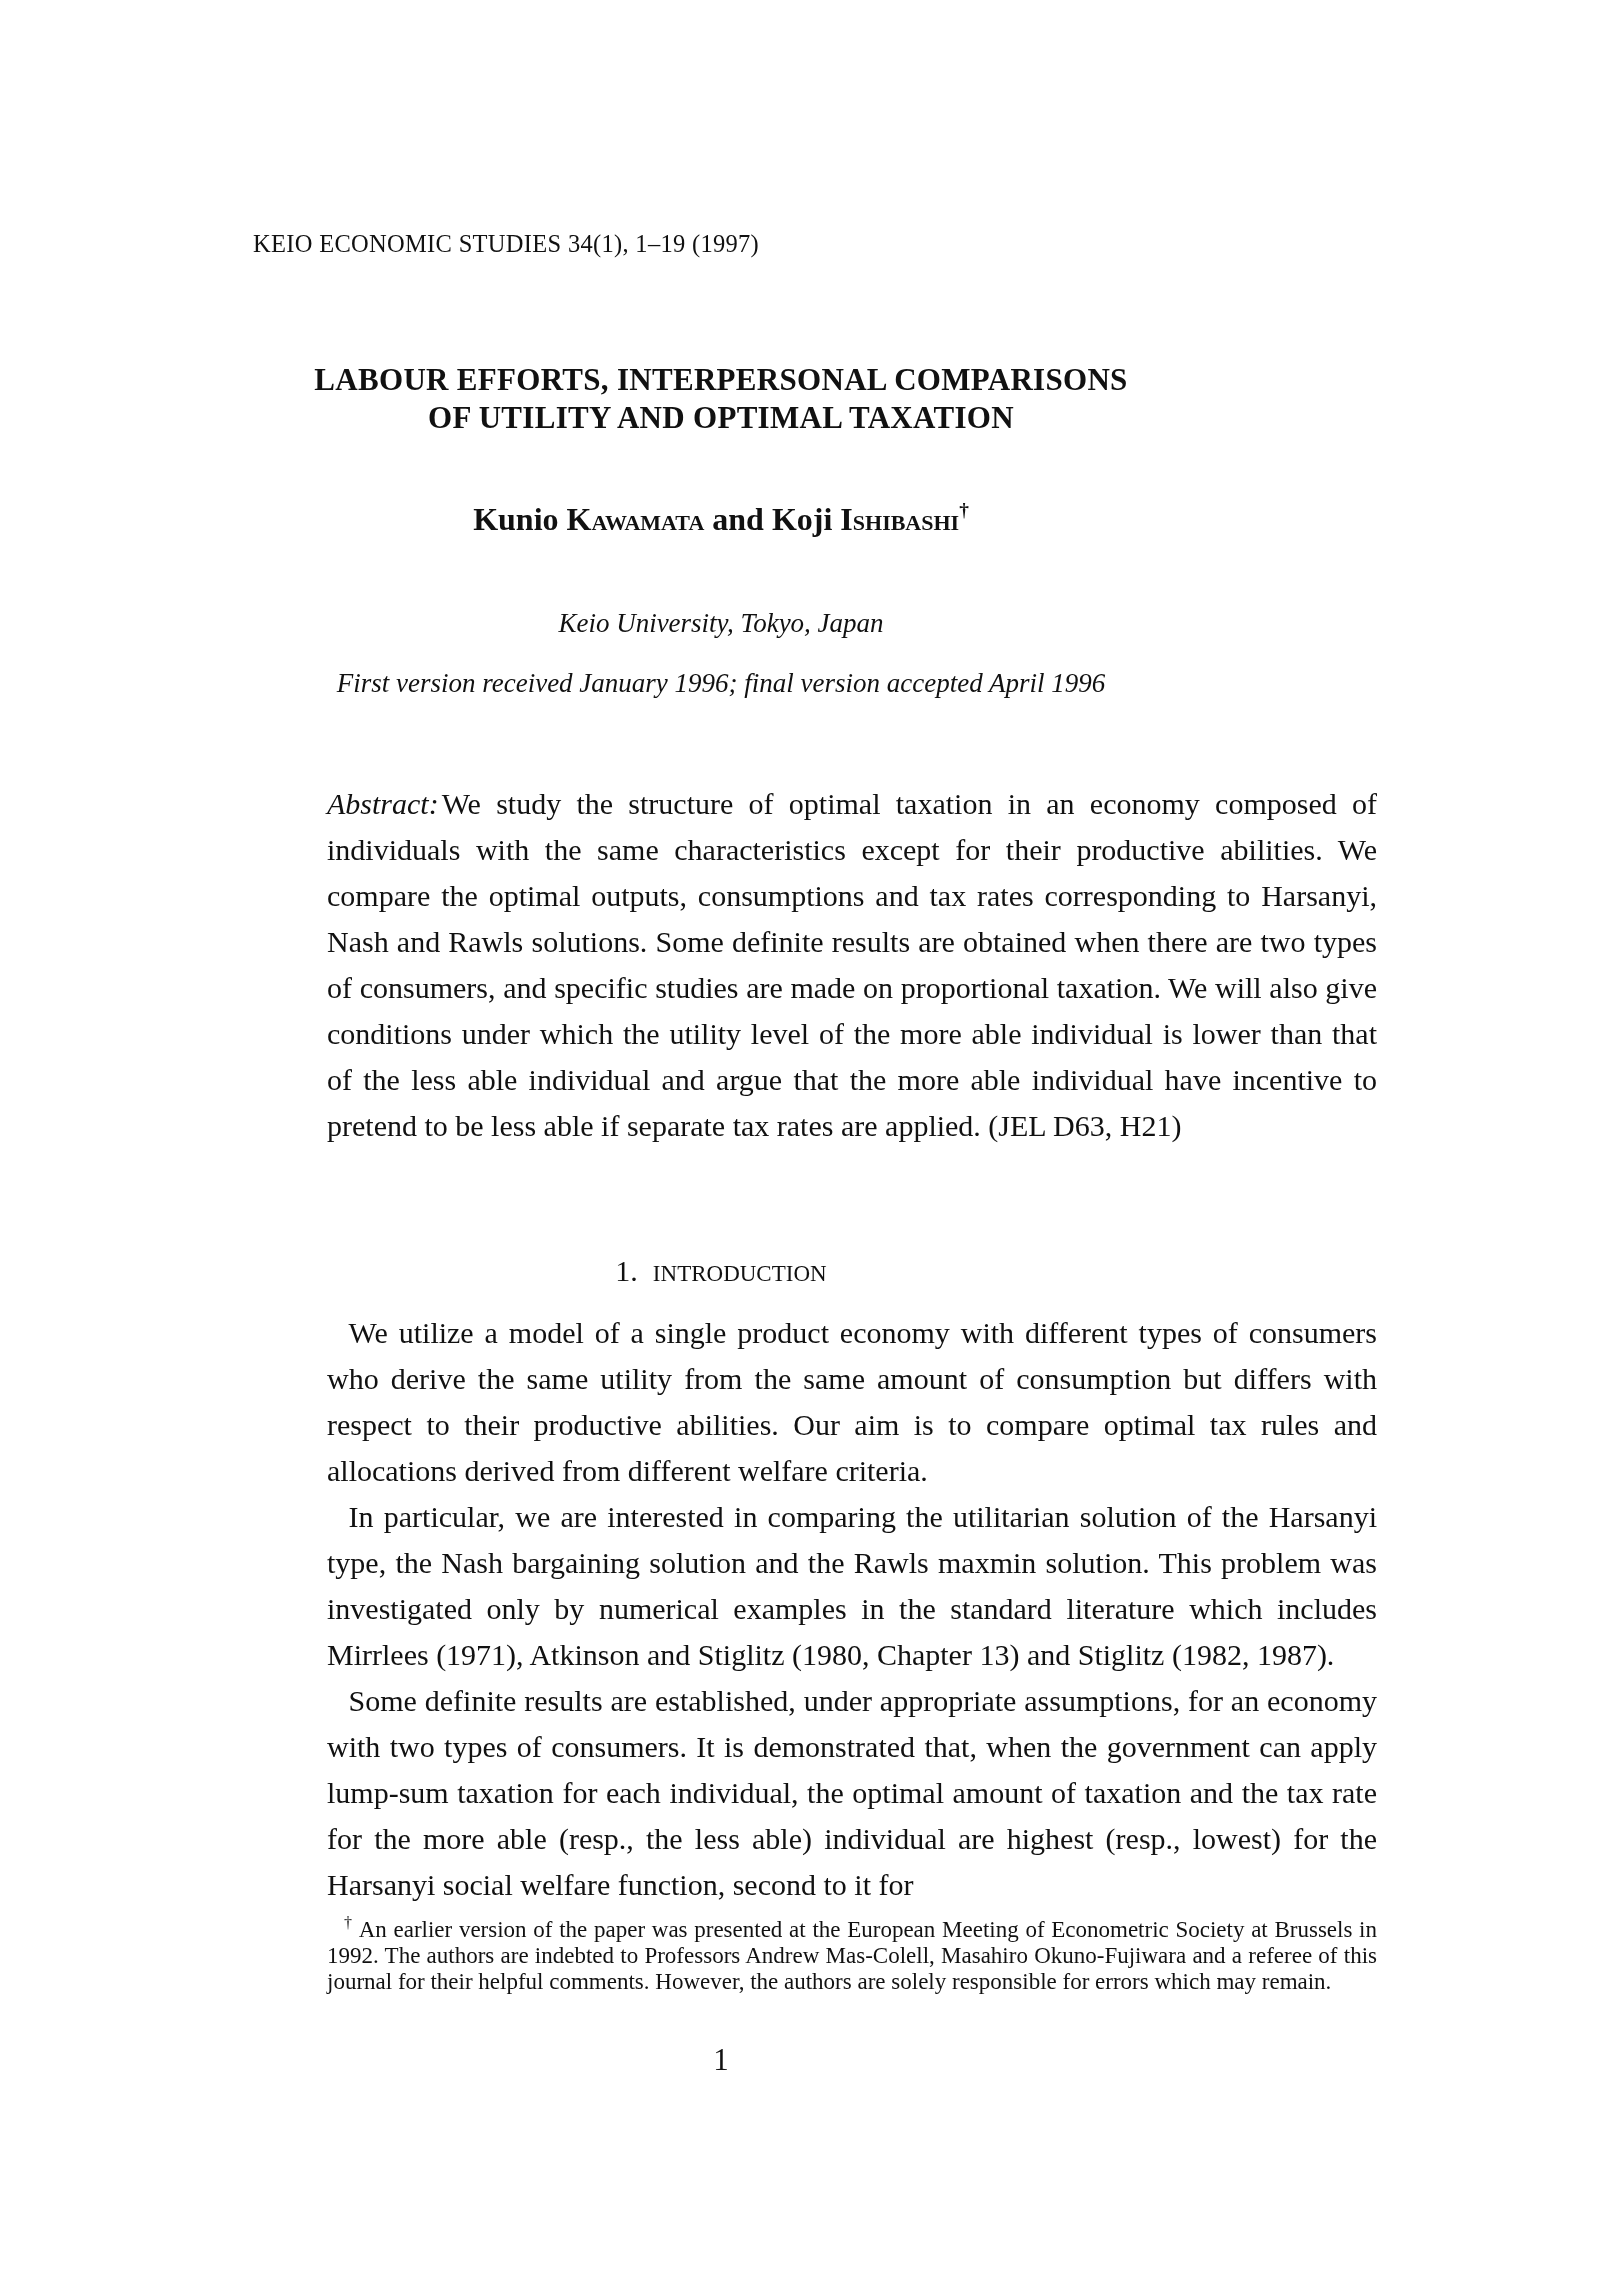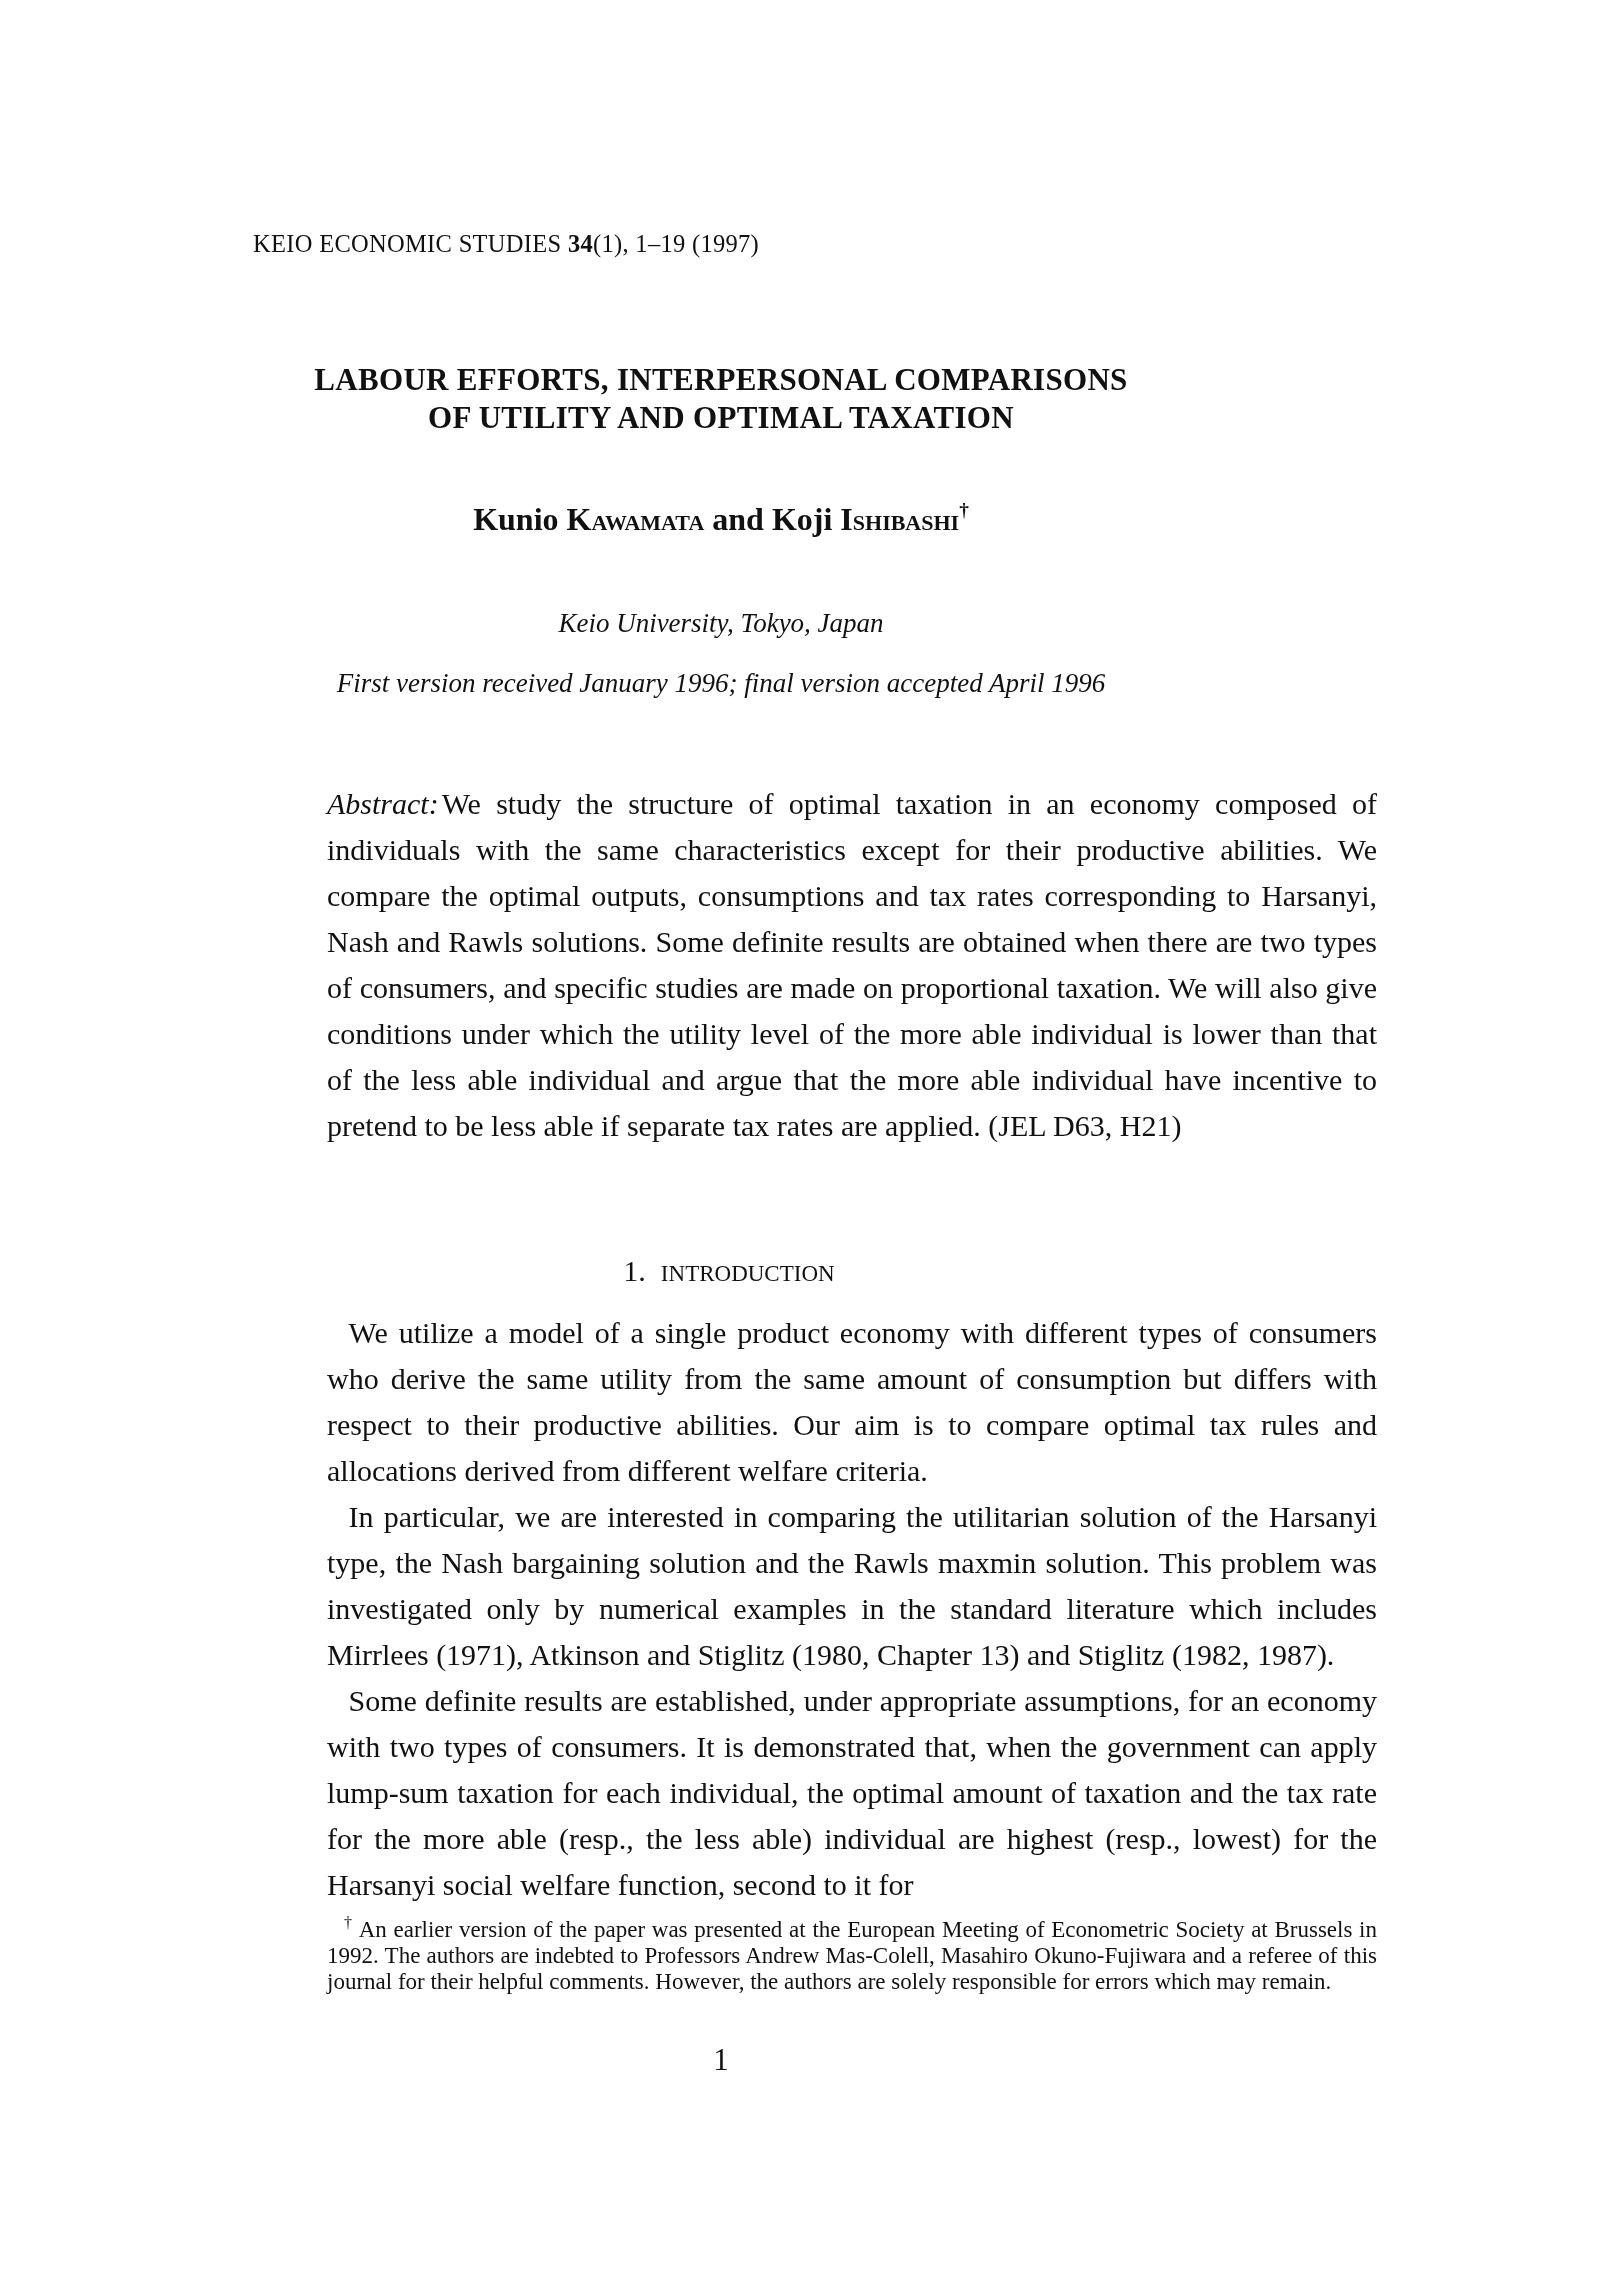--- a/index.html
+++ b/index.html
@@ -5,36 +5,36 @@
   html, body { margin: 0; padding: 0; background: #ffffff; }
   body {
     width: 1622px; height: 2295px; position: relative; overflow: hidden;
     font-family: "Liberation Serif", "DejaVu Serif", serif; color: #111111;
   }
   .abs { position: absolute; }
   .center { text-align: center; left: 0; width: 1442px; }
   .journal {
     left: 253px; top: 230px; font-size: 24.5px; letter-spacing: 0.3px;
   }
-  .journal b { font-weight: bold; margin-top: 32px; }
+  .journal b { font-weight: normal; margin-top: 32px; }
   .title {
     top: 361px; font-size: 31px; font-weight: bold; line-height: 38px; letter-spacing: 0.3px;
   }
   .authors { top: 501px; font-size: 32px; font-weight: bold; }
   .sc { font-variant: small-caps; }
   .dagger { font-size: 19.3px; vertical-align: super; position: relative; top: -2.3px; }
   .affil { top: 592px; font-size: 27px; font-style: italic; margin-top: 16px; }
   .dates { top: 668px; font-size: 27px; font-style: italic; }
   .block {
     left: 327px; width: 1050px; font-size: 30px; line-height: 46px;
     text-align: justify;
   }
   .abstract { top: 781px; }
   .abstract .label { font-style: italic; margin-right: 3px; }
-  .section-head { top: 1254px; font-size: 23px; padding-left: 8px; }
+  .section-head { top: 1254px; font-size: 23px; }
   .section-head .num { font-size: 30px; margin-right: 15px; }
   .intro { top: 1310px; }
   .intro p { margin: 0; text-indent: 0; }
   .footnote {
     left: 327px; width: 1050px; top: 1910px; font-size: 23px; line-height: 26px; text-align: justify;
   }
   .footnote .fdag { font-size: 16px; vertical-align: super; margin-left: 17px; margin-right: 5.7px; }
   .pagenum { top: 2042px; font-size: 31px; }
   p { margin: 0; }
 </style>

